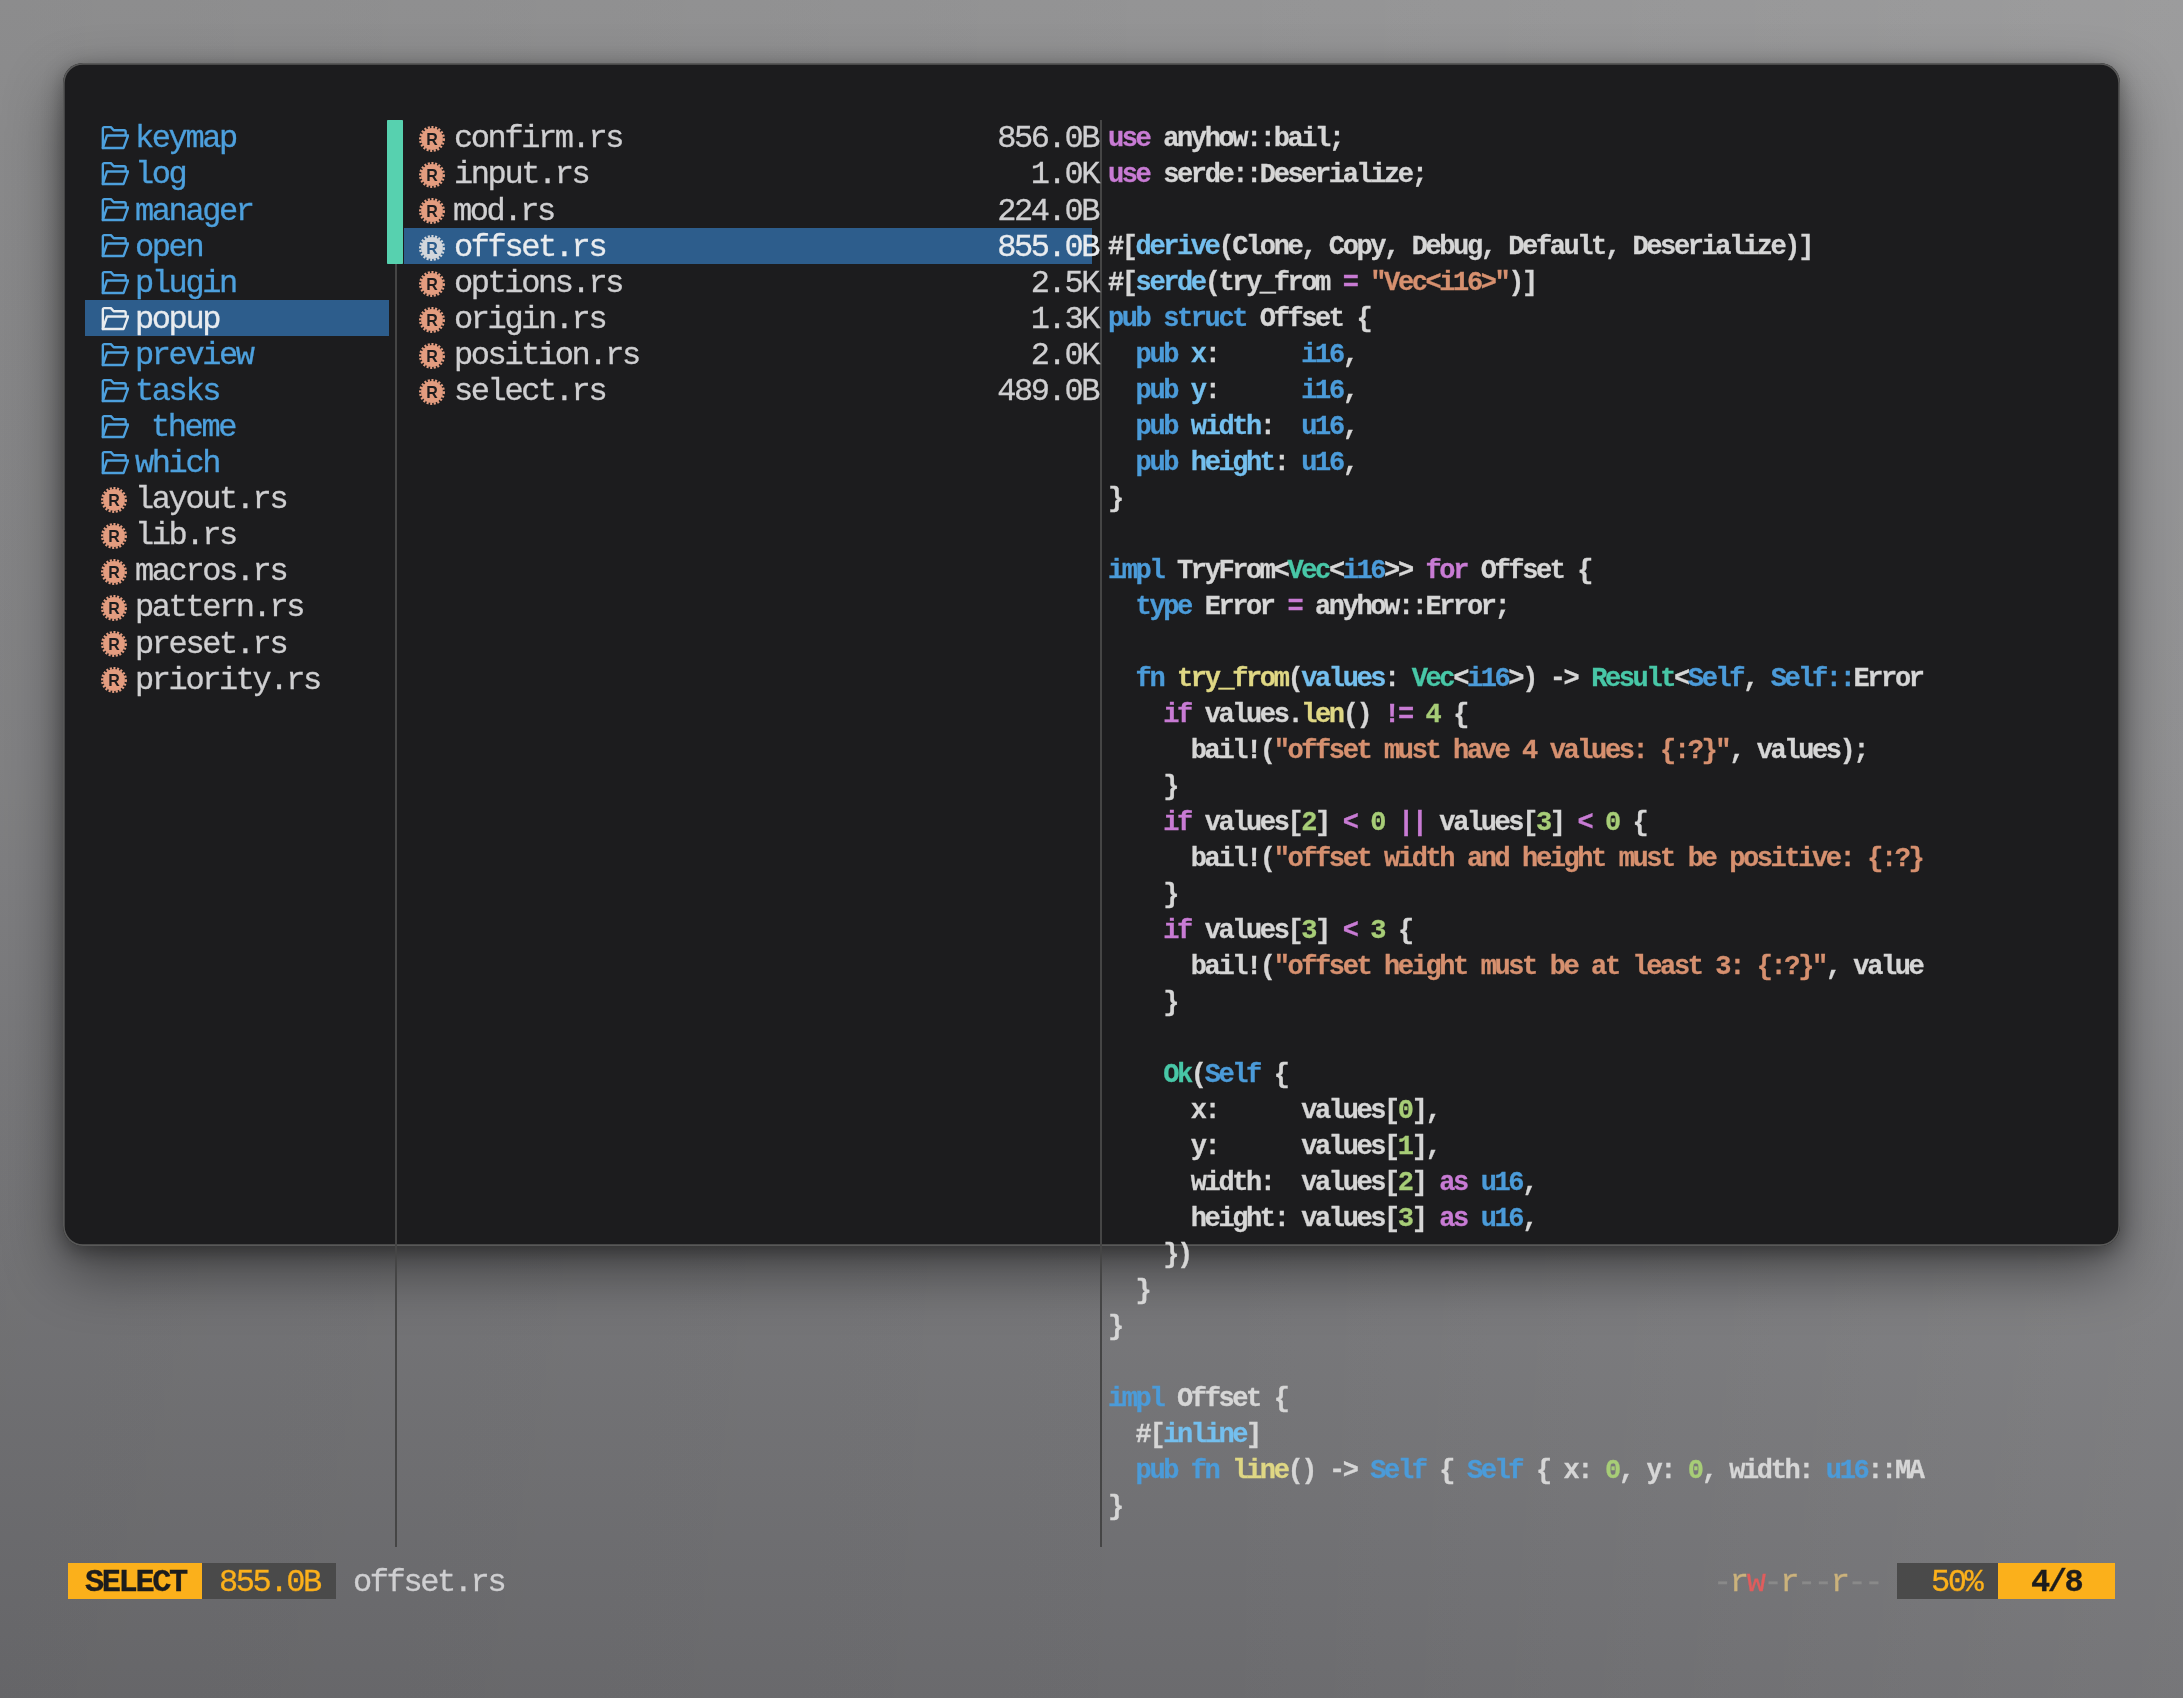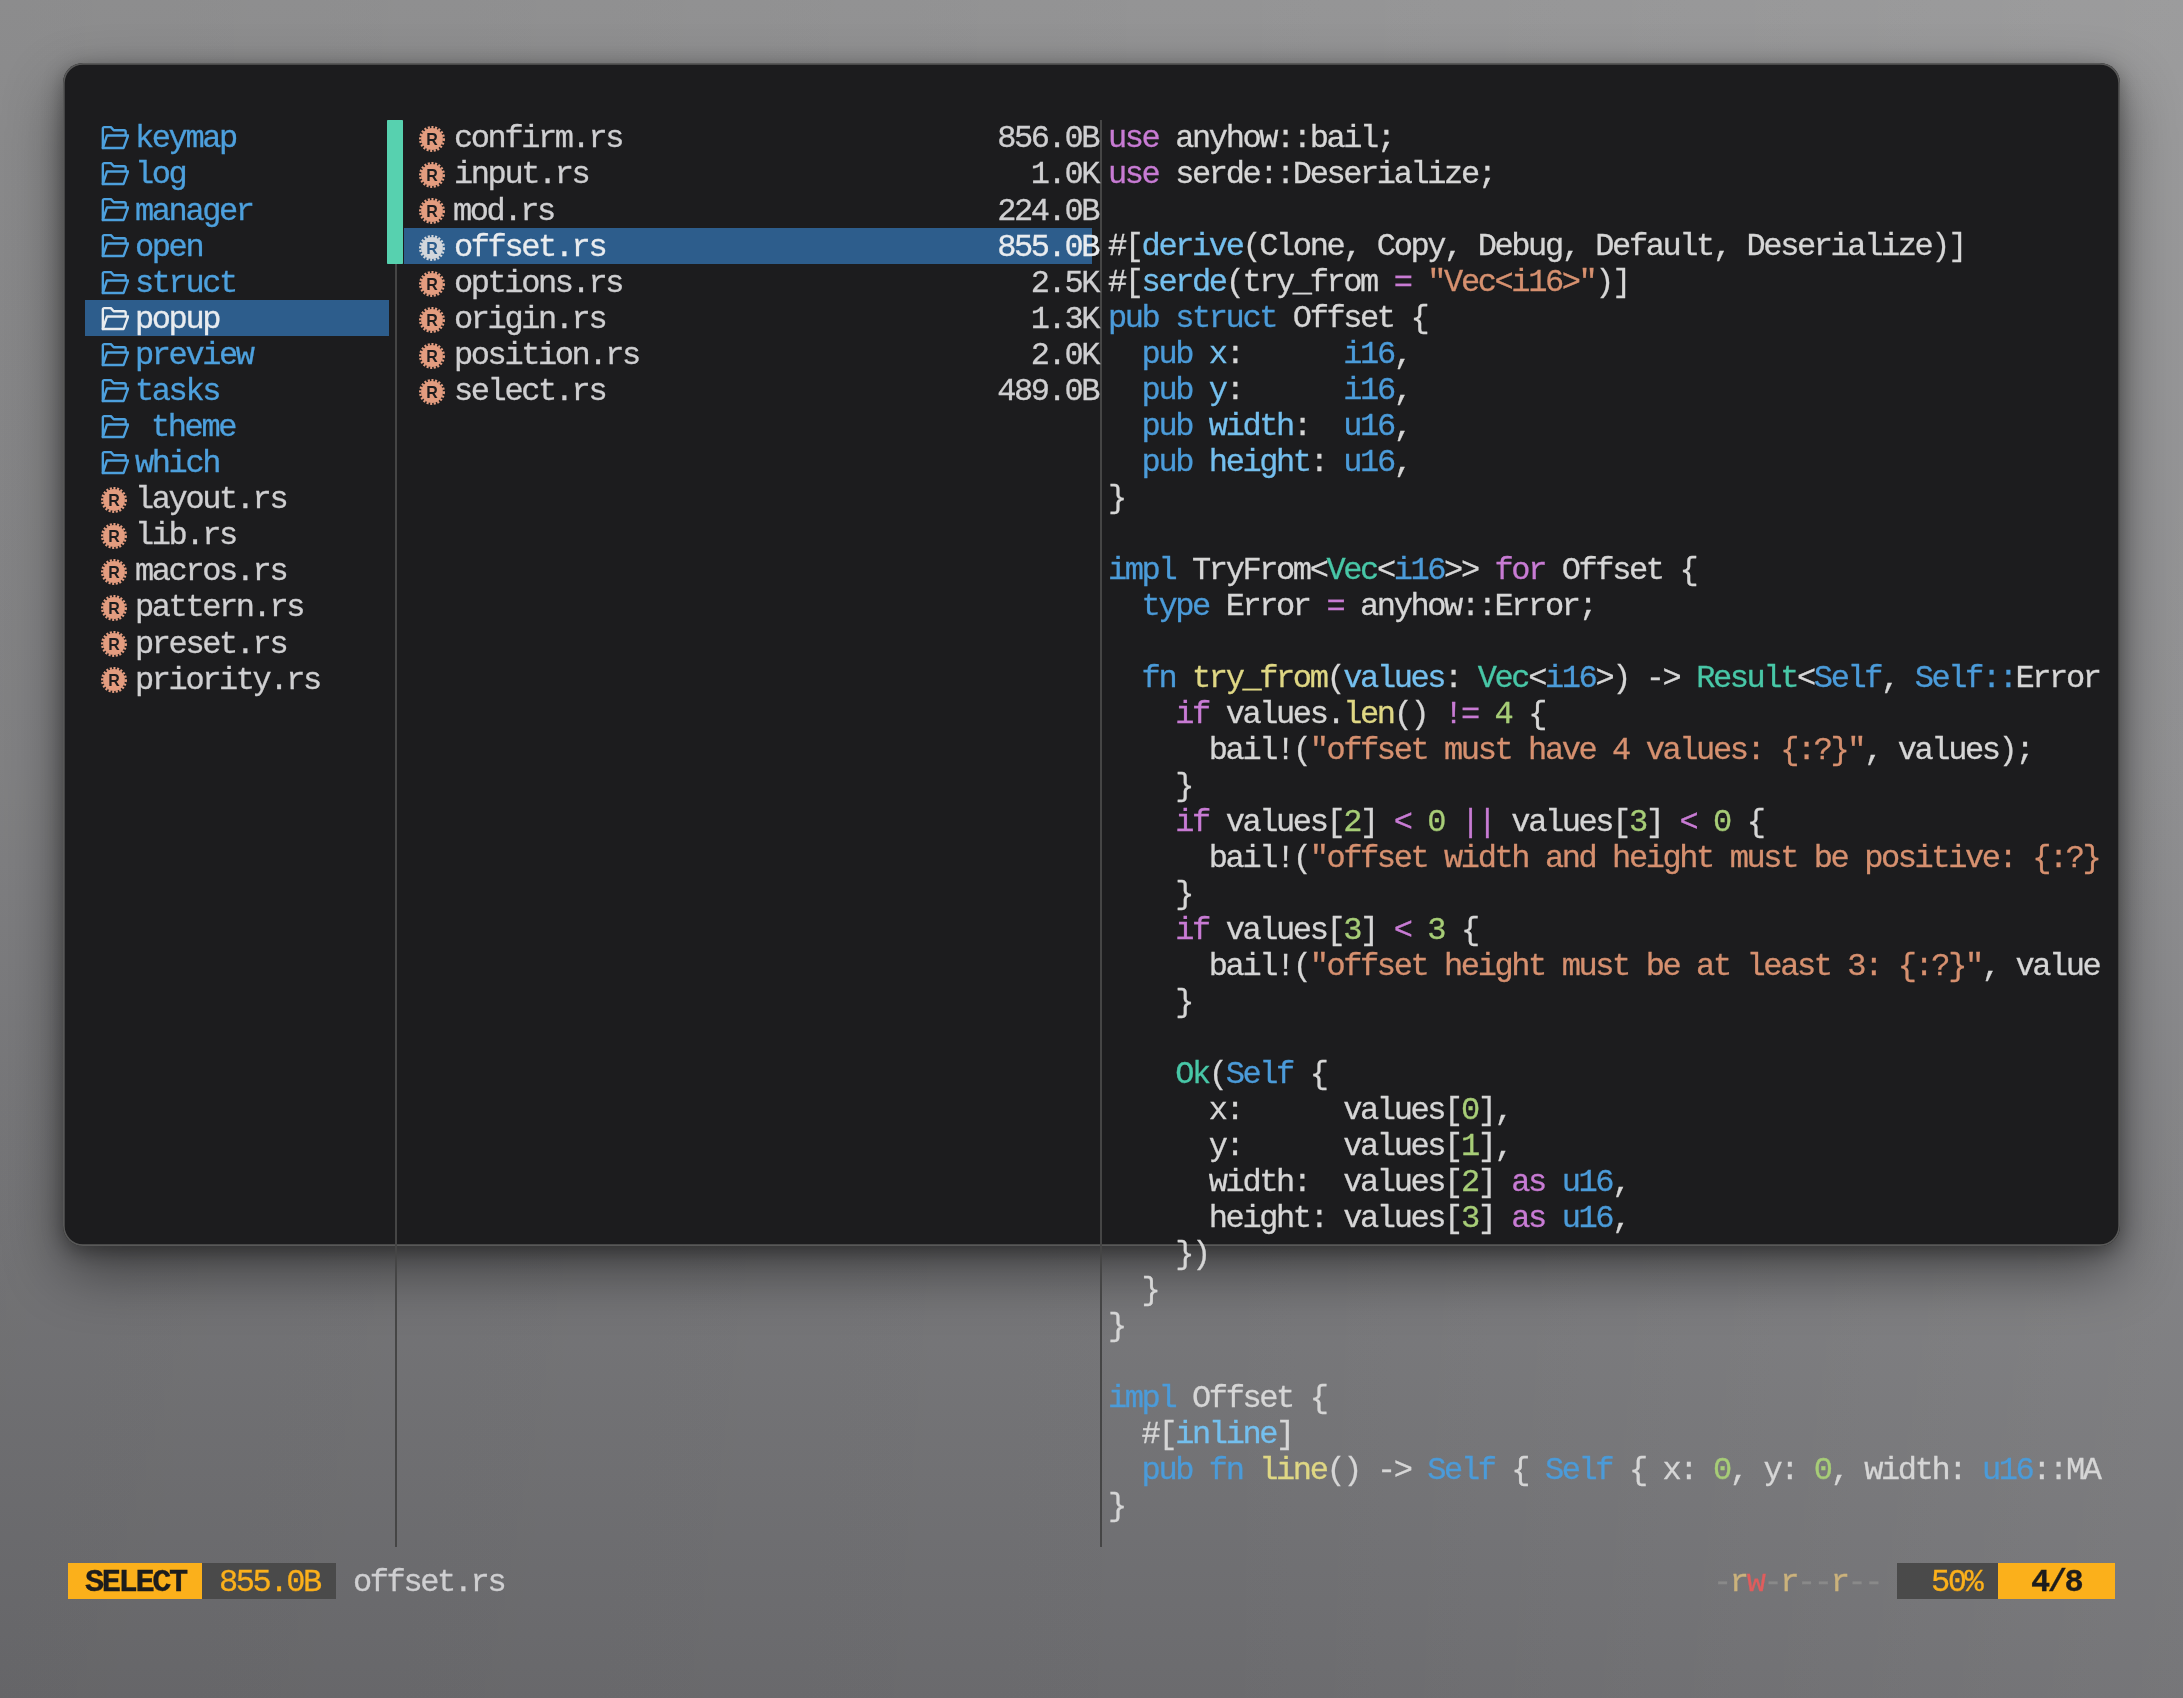--- a/index.html
+++ b/index.html
@@ -12,21 +12,21 @@
   line-height:36px; height:36px; white-space:pre; color:#d6d6d6; }
 .bold { font-weight:700; }
 i { font-style:normal; }
 .hl { height:36px; background:#2d5d8c; }
 .box { height:36px; }
 .sep { width:1.7px; background:#454545; top:57px; height:1427px; }
 .tealbar { left:324px; width:16px; top:57px; height:144px; background:#57d1af; border-radius:0.8px; }
 .sz { right:1022px; text-align:center; }
 .ic { position:absolute; }
 pre.code { position:absolute; left:1045px; top:58px; -webkit-text-stroke:0.3px currentColor; font-family:"Liberation Mono",monospace;
-  font-size:32px; letter-spacing:-2.4px; line-height:36px; color:#d6d6d6; }
+  font-size:27px; letter-spacing:-2.4px; line-height:36px; color:#d6d6d6;font-weight:bold; }
 pre.code i.b1 { color:#4b9bd9; } pre.code i.b2 { color:#74bfee; }
 pre.code i.mag { color:#c87bd4; } pre.code i.teal { color:#48c7a7; }
 pre.code i.yel { color:#dfd784; } pre.code i.grn { color:#a7cd77; }
 pre.code i.org { color:#d6906f; } pre.code i.wht { color:#d6d6d6; }
 </style></head>
 <body>
 <div class="win">
 <div class="sep" style="left:332px"></div>
 <div class="sep" style="left:1037px"></div>
 <div class="tealbar"></div>
@@ -47,21 +47,21 @@
 <div class="t" style="left:72px;top:131px;color:#4da0dd">manager</div>
 <svg class="ic" style="left:37px;top:168px" width="28.5" height="28.5" viewBox="0 0 24 24" fill="none" stroke="#4da0dd" stroke-width="2.0" stroke-linejoin="round" stroke-linecap="round">
       <path d="M2.4 21 V4.6 a1.1 1.1 0 0 1 1.1 -1.1 h5.7 l2.3 2.6 h9.0 a1.1 1.1 0 0 1 1.1 1.1 v2.3"></path>
       <path d="M2.4 21 l3.5 -10.5 h17.8 l-3.8 10.5 z"></path>
     </svg>
 <div class="t" style="left:72px;top:167px;color:#4da0dd">open</div>
 <svg class="ic" style="left:37px;top:205px" width="28.5" height="28.5" viewBox="0 0 24 24" fill="none" stroke="#4da0dd" stroke-width="2.0" stroke-linejoin="round" stroke-linecap="round">
       <path d="M2.4 21 V4.6 a1.1 1.1 0 0 1 1.1 -1.1 h5.7 l2.3 2.6 h9.0 a1.1 1.1 0 0 1 1.1 1.1 v2.3"></path>
       <path d="M2.4 21 l3.5 -10.5 h17.8 l-3.8 10.5 z"></path>
     </svg>
-<div class="t" style="left:72px;top:203px;color:#4da0dd">struct</div>
+<div class="t" style="left:72px;top:203px;color:#4da0dd">plugin</div>
 <div class="hl" style="left:22px;top:237px;width:304px"></div>
 <svg class="ic" style="left:37px;top:241px" width="28.5" height="28.5" viewBox="0 0 24 24" fill="none" stroke="#e8ecef" stroke-width="2.0" stroke-linejoin="round" stroke-linecap="round">
       <path d="M2.4 21 V4.6 a1.1 1.1 0 0 1 1.1 -1.1 h5.7 l2.3 2.6 h9.0 a1.1 1.1 0 0 1 1.1 1.1 v2.3"></path>
       <path d="M2.4 21 l3.5 -10.5 h17.8 l-3.8 10.5 z"></path>
     </svg>
 <div class="t" style="left:72px;top:239px;color:#e9ecef">popup</div>
 <svg class="ic" style="left:37px;top:277px" width="28.5" height="28.5" viewBox="0 0 24 24" fill="none" stroke="#4da0dd" stroke-width="2.0" stroke-linejoin="round" stroke-linecap="round">
       <path d="M2.4 21 V4.6 a1.1 1.1 0 0 1 1.1 -1.1 h5.7 l2.3 2.6 h9.0 a1.1 1.1 0 0 1 1.1 1.1 v2.3"></path>
       <path d="M2.4 21 l3.5 -10.5 h17.8 l-3.8 10.5 z"></path>
     </svg>

